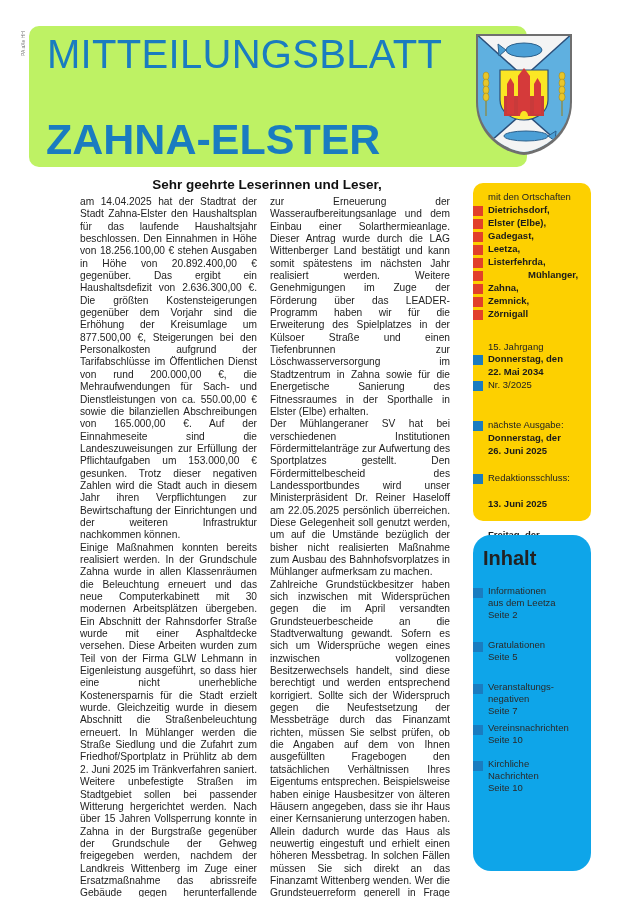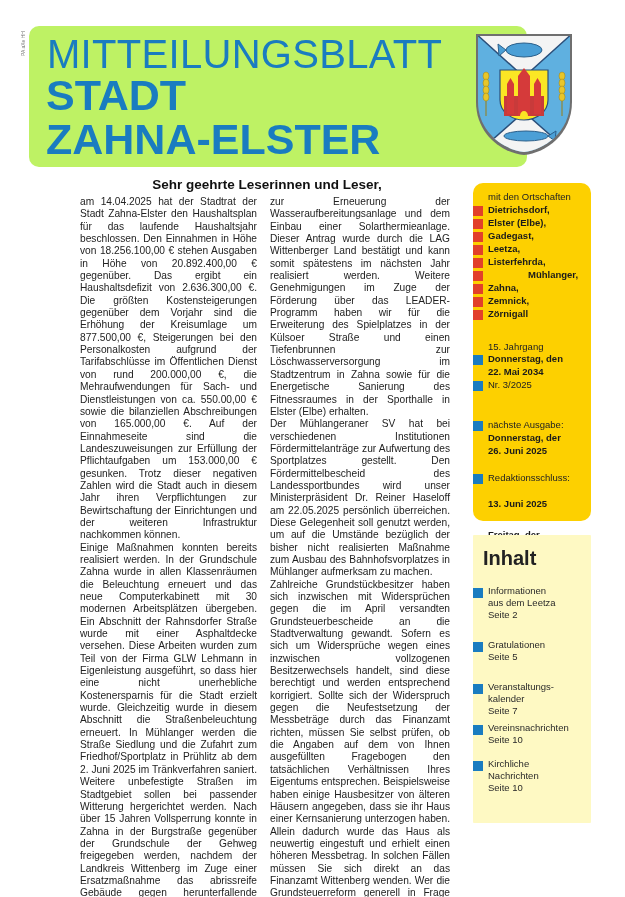--- a/index.html
+++ b/index.html
@@ -24,42 +24,41 @@
     font-size: 13.5px; font-weight: bold; color: #111; }
 
   .col { position: absolute; top: 196px; width: 177px; font-size: 10.2px; line-height: 12.35px;
     text-align: justify; color: #222; hyphens: manual; }
   .col p { margin: 0; }
   .col1 { left: 80px; }
   .col2 { left: 270px; width: 180px; }
 
   .info-box { position: absolute; left: 473px; top: 183px; width: 118px; height: 338px;
     background: #fdd000; border-radius: 10px; }
-  .contents-box { position: absolute; left: 473px; top: 535px; width: 118px; height: 288px;
-    background: #fef9c3; border-radius: 1px; }
+  .contents-box { position: absolute; left: 473px; top: 535px; width: 118px; height: 336px;
+    background: #0ea5e9; border-radius: 18px; }
 
   .sb-text { position: absolute; left: 15px; font-size: 9.5px; line-height: 12.5px; color: #222; }
   .sb-bold { font-weight: bold; color: #1a1a1a; }
   .sq { position: absolute; left: 0; width: 10px; height: 10px; }
   .sq-red { background: #e2402a; }
   .sq-blue { background: #1a7cc0; }
 
   .contents-title { position: absolute; left: 10px; top: 12px; font-size: 20px; font-weight: bold;
     color: #222; }
   .toc-item { position: absolute; left: 0; width: 118px; }
   .toc-text { position: absolute; left: 15px; top: 0; font-size: 9.5px; line-height: 12px; color: #2a2a2a; }
 </style>
 </head>
 <body>
 
 <div class="side-credit">PA aXe HH</div>
 
 <div class="header">
   <div class="title-line1">MITTEILUNGSBLATT</div>
-  <div class="title-line2">STADT</div>
   <div class="title-line3">ZAHNA-ELSTER</div>
   <svg class="crest" viewBox="0 0 100 124">
     <defs>
       <clipPath id="shield-clip">
         <path d="M4 4 H96 V70 C96 100 70 118 50 120 C30 118 4 100 4 70 Z"></path>
       </clipPath>
     </defs>
     <path d="M2 2 H98 V70 C98 102 72 121 50 123 C28 121 2 102 2 70 Z" fill="#6f6f6f"></path>
     <g clip-path="url(#shield-clip)">
       <rect x="0" y="0" width="100" height="124" fill="#5fb0e0"></rect>
@@ -167,21 +166,21 @@
     <div class="toc-text">
       <div>Gratulationen</div>
       <div>Seite 5</div>
     </div>
   </div>
 
   <div class="toc-item" style="top:146px;">
     <div class="sq sq-blue" style="top:3px;"></div>
     <div class="toc-text">
       <div>Veranstaltungs-</div>
-      <div>kalender</div>
+      <div>negativen</div>
       <div>Seite 7</div>
     </div>
   </div>
 
   <div class="toc-item" style="top:187px;">
     <div class="sq sq-blue" style="top:3px;"></div>
     <div class="toc-text">
       <div>Vereinsnachrichten</div>
       <div>Seite 10</div>
     </div>

